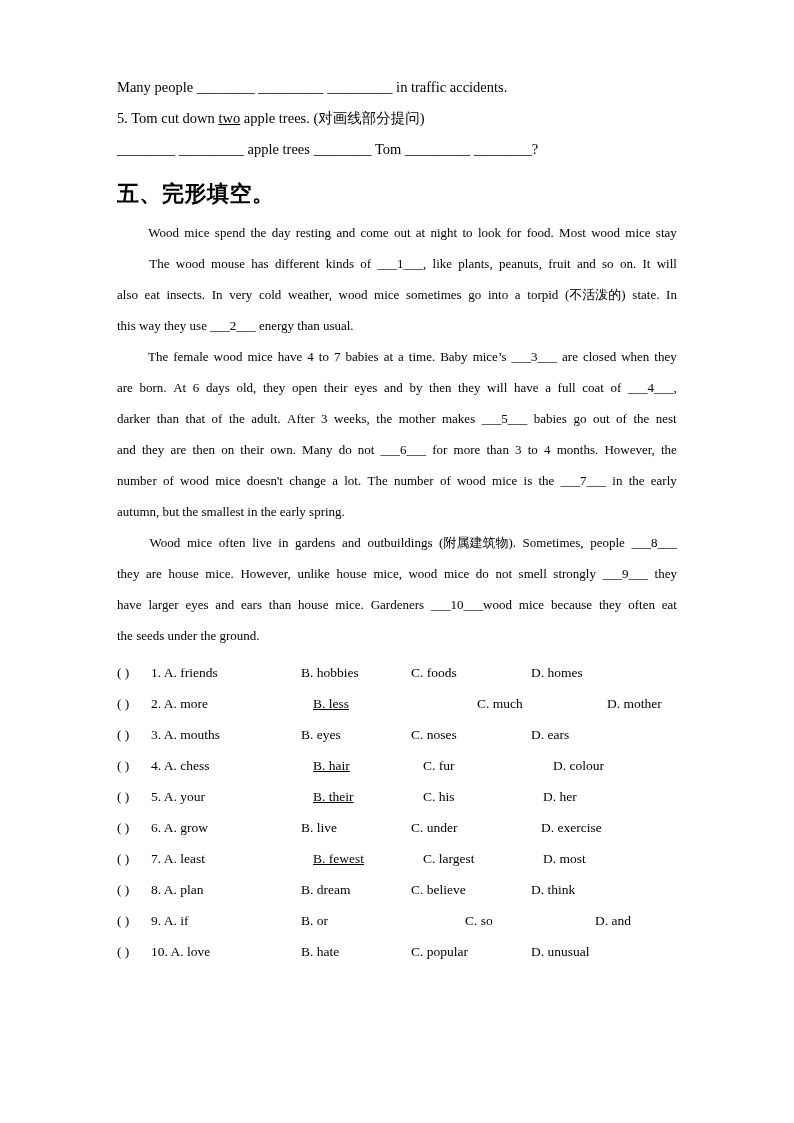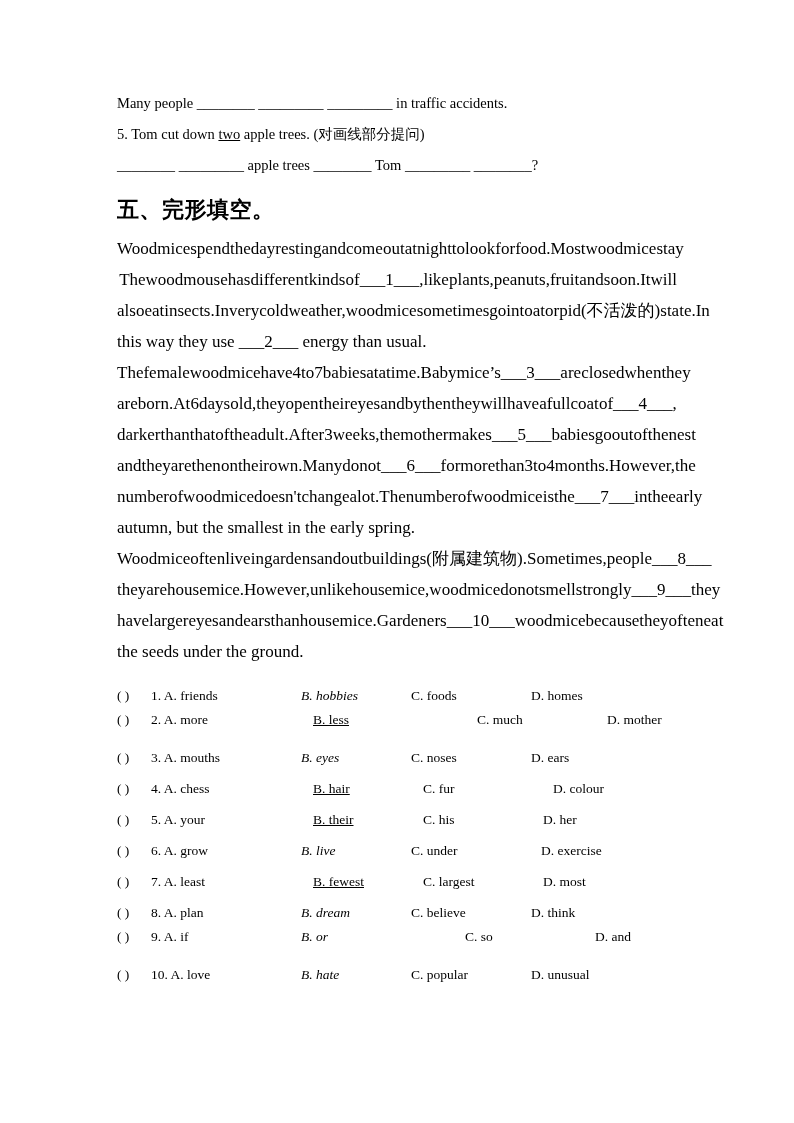--- a/index.html
+++ b/index.html
@@ -16,21 +16,21 @@
     position: relative;
     width: 794px;
     height: 1123px;
     background: #ffffff;
     overflow: hidden;
     box-sizing: border-box;
   }
   .content {
     position: absolute;
     left: 117px;
-    top: 88px;
+    top: 72px;
     width: 560px;
   }
 
   
   .line {
     font-size: 14.5px;
     line-height: 31px;
     white-space: nowrap;
   }
   u.under {
@@ -48,21 +48,21 @@
     letter-spacing: 0.5px;
   }
 
   
   .passage {
     margin-top: 2px;
   }
 
   
   .jline {
-    font-size: 17px;
+    font-size: 13px;
     line-height: 31px;
     display: flex;
     width: 560px;
     white-space: pre;
   }
   .jline.just {
     justify-content: space-between;
   }
   .jline.left {
     justify-content: flex-start;
@@ -98,23 +98,23 @@
     width: 110px;
     flex: 0 0 110px;
   }
   .opt-c {
     width: 120px;
     flex: 0 0 120px;
   }
   .opt-d {
     flex: 0 0 auto;
   }
-  .ind-b1 { padding-left: 0px; font-style: italic; }
+  .ind-b1 { padding-left: 0px; }
   .ind-b2 { padding-left: 12px; text-decoration: underline; }
-  .ind-c1 { padding-left: 0px; margin-top: 7px; }
+  .ind-c1 { padding-left: 0px; }
   .ind-c2 { padding-left: 10px; margin-left: 44px; }
   .ind-d1 { padding-left: 0px; }
   .ind-d2 { padding-left: 10px; }
 </style>
 </head>
 <body>
 
 <div class="page">
   <div class="content">
 

